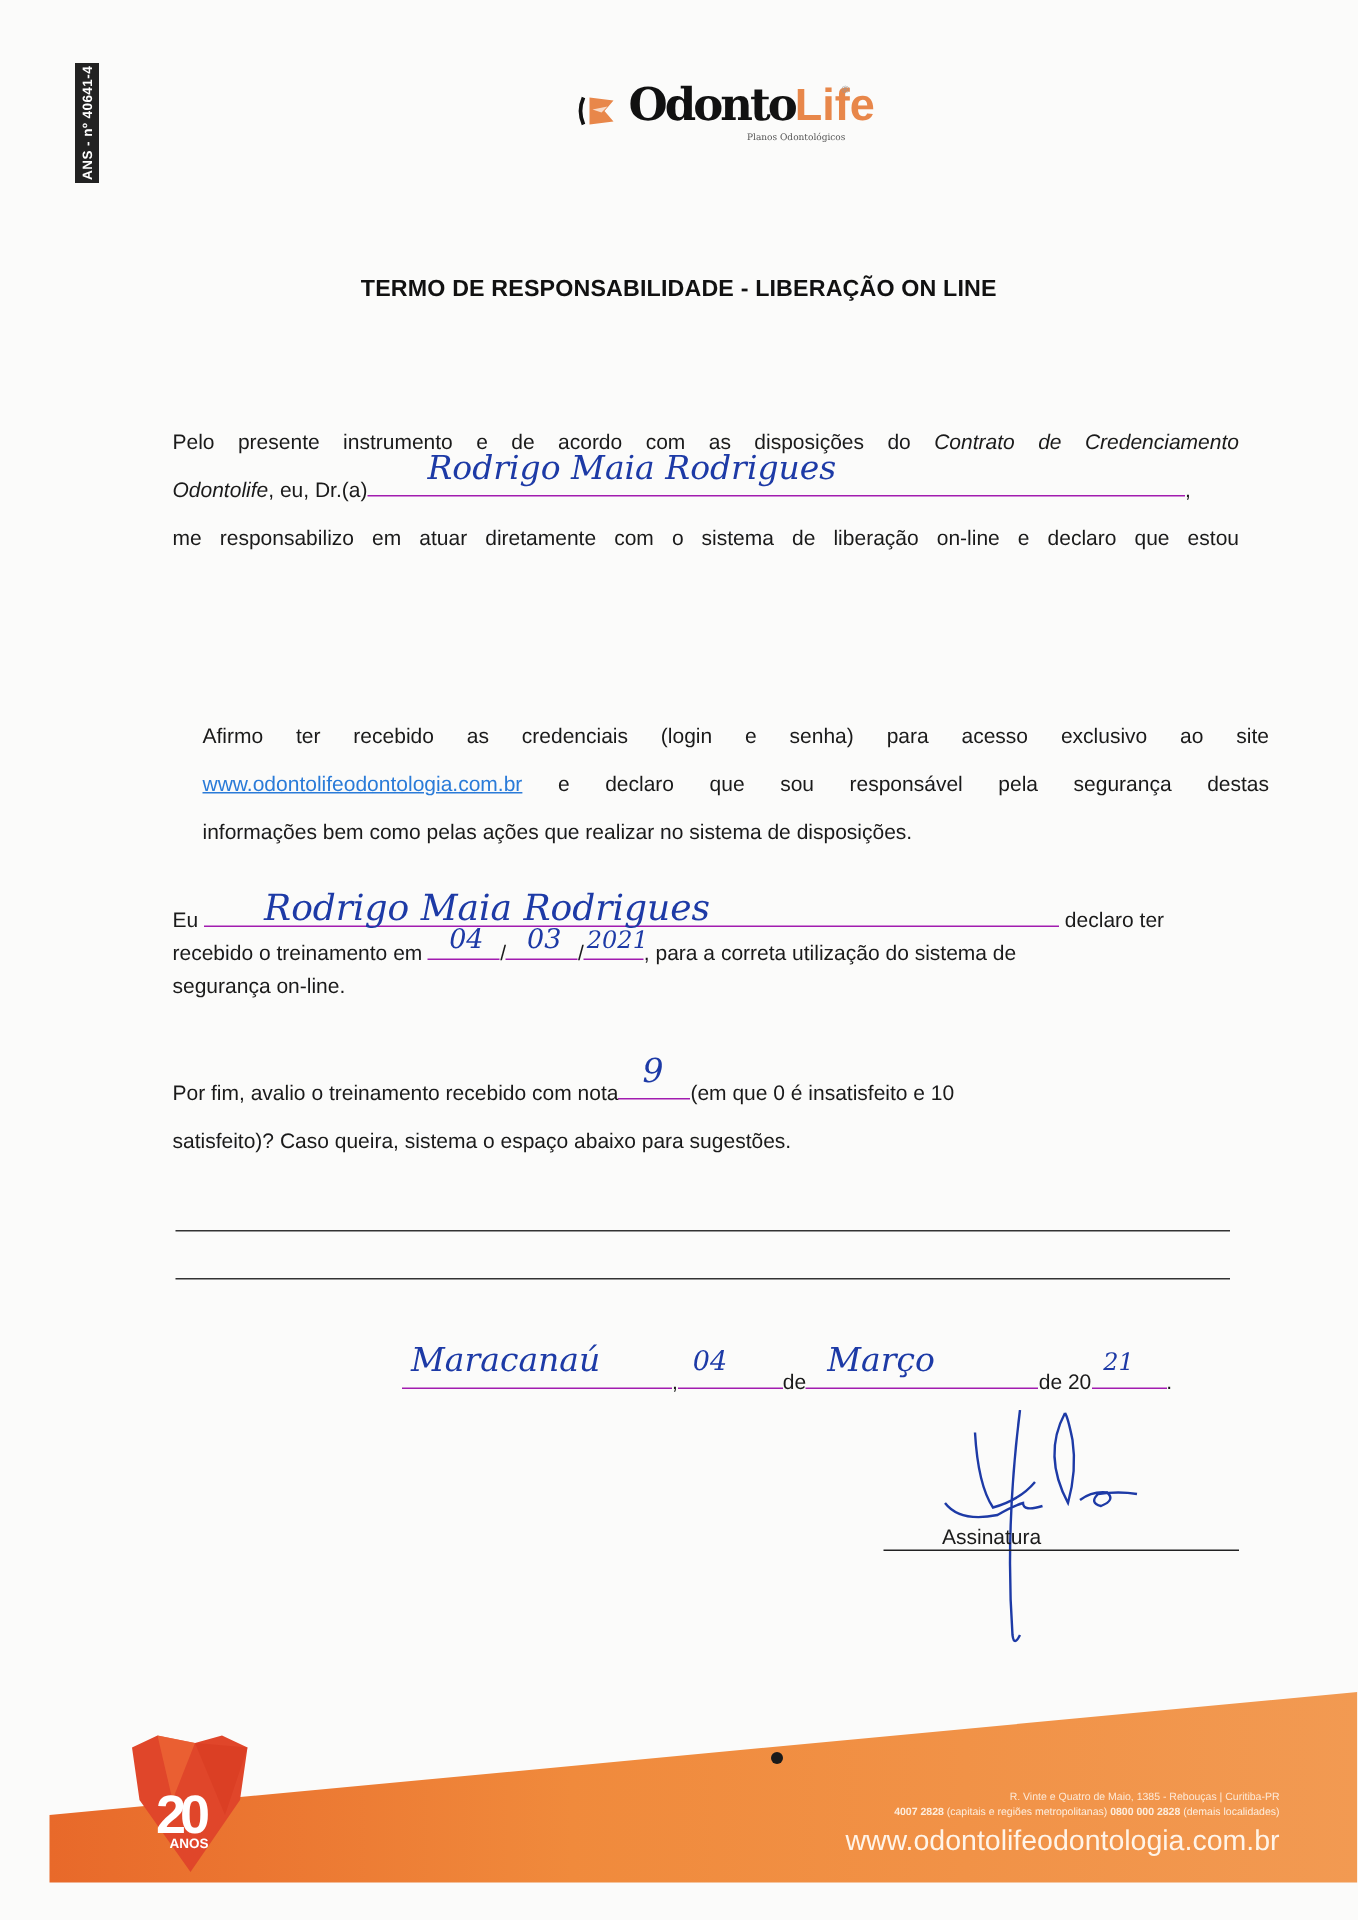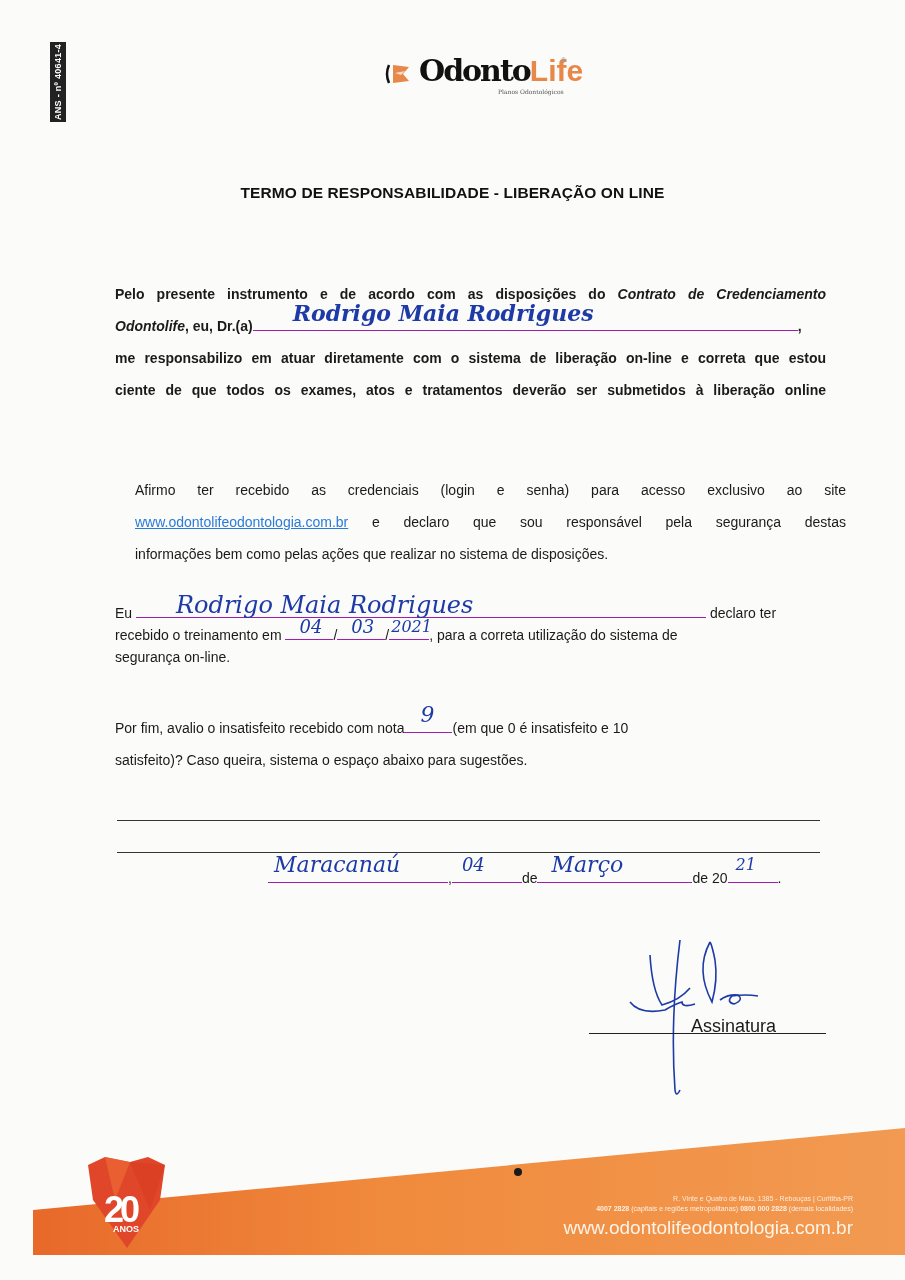--- a/index.html
+++ b/index.html
@@ -49,61 +49,60 @@
     <path d="M10 6 L26 8 L20 15 L26 22 L10 24 Z" fill="#e8874a"></path>
     <path d="M12 14 L22 12 L18 16 Z" fill="#fff" opacity=".7"></path>
   </svg>
   <div class="name"><span>Odonto</span><span class="life">Life</span></div>
   <span class="reg">®</span>
   <span class="sub">Planos Odontológicos</span>
 </div>
 
 <div class="title">TERMO DE RESPONSABILIDADE - LIBERAÇÃO ON LINE</div>
 
-<div class="para" style="top:278px;font-weight:bold;">
+<div class="para" style="top:278px;">
   <span class="line j">
     <span>Pelo presente instrumento e de acordo com as disposições do</span>
     <i>Contrato de Credenciamento</i>
   </span>
   <span class="line">
     <i>Odontolife</i><span>, eu, Dr.(a)</span><span class="blank" style="width:545px;"><span class="hw" style="left:40px; font-size:22px;">Rodrigo Maia Rodrigues</span></span><span>,</span>
   </span>
-  <span class="line j">me responsabilizo em atuar diretamente com o sistema de liberação on-line e correta que estou</span>
-  <span class="line j">ciente de que todos os exames, atos e tratamentos deverão ser submetidos à liberação online</span>
+  <span class="line j">me responsabilizo em atuar diretamente com o sistema de liberação on-line e declaro que estou</span>
 </div>
 
 <div class="para" style="top:474px;margin-left:20px;">
   <span class="line j">Afirmo ter recebido as credenciais (login e senha) para acesso exclusivo ao site</span>
   <span class="line j"><a class="link">www.odontolifeodontologia.com.br</a> <span>e declaro que sou responsável pela segurança destas</span></span>
   <span class="line">informações bem como pelas ações que realizar no sistema de disposições.</span>
 </div>
 
 <div class="para" style="top:602px; line-height:22px;">
   <span class="line"><span>Eu</span> <span class="blank" style="width:570px;"><span class="hw" style="left:40px; font-size:24px;">Rodrigo Maia Rodrigues</span></span> <span>declaro ter</span></span>
   <span class="line"><span>recebido o treinamento em</span> <span class="blank" style="width:48px;"><span class="hw" style="left:14px; font-size:18px;">04</span></span><span>/</span><span class="blank" style="width:48px;"><span class="hw" style="left:14px; font-size:18px;">03</span></span><span>/</span><span class="blank" style="width:40px;"><span class="hw" style="left:2px; font-size:16px;">2021</span></span><span>, para a correta utilização do sistema de</span></span>
   <span class="line">segurança on-line.</span>
 </div>
 
 <div class="para" style="top:712px;">
-  <span class="line"><span>Por fim, avalio o insatisfeito recebido com nota</span><span class="blank" style="width:48px;"><span class="hw" style="left:16px; font-size:22px;">9</span></span><span>(em que 0 é insatisfeito e 10</span></span>
+  <span class="line"><span>Por fim, avalio o treinamento recebido com nota</span><span class="blank" style="width:48px;"><span class="hw" style="left:16px; font-size:22px;">9</span></span><span>(em que 0 é insatisfeito e 10</span></span>
   <span class="line">satisfeito)? Caso queira, sistema o espaço abaixo para sugestões.</span>
 </div>
 
 <div class="rule" style="top:820px;"></div>
 <div class="rule" style="top:852px;"></div>
 
-<div class="para" style="top:862px; left:268px; width:560px;">
+<div class="para" style="top:905px; left:268px; width:560px;">
   <span class="line"><span class="blank" style="width:180px;"><span class="hw" style="left:6px; font-size:22px;">Maracanaú</span></span><span>,</span><span class="blank" style="width:70px;"><span class="hw" style="left:10px; font-size:18px;">04</span></span><span>de</span><span class="blank" style="width:155px;"><span class="hw" style="left:14px; font-size:22px;">Março</span></span><span>de 20</span><span class="blank" style="width:50px;"><span class="hw" style="left:8px; font-size:16px;">21</span></span><span>.</span></span>
 </div>
 
 <svg style="position:absolute; left:620px; top:940px;" width="170" height="160" viewBox="0 0 170 160">
   <path d="M30 15 Q32 50 42 65 Q60 60 70 48 M10 62 Q20 75 45 70 Q55 64 62 62 Q62 68 75 64 M60 0 Q50 80 55 150 Q56 158 60 150" stroke="#1d3aa6" stroke-width="1.6" fill="none"></path>
   <path d="M90 2 Q75 30 92 62 Q98 40 95 20 Q92 5 90 2 M100 60 Q108 54 118 55 Q124 60 114 64 Q106 62 112 56 Q126 54 138 56" stroke="#1d3aa6" stroke-width="1.6" fill="none"></path>
 </svg>
-<div style="position:absolute; left:691px; top:1016px; font-size:18px;">Assinatura</div>
+<div style="position:absolute; left:628px; top:1016px; font-size:14px;">Assinatura</div>
 <div style="position:absolute; left:589px; top:1033px; width:237px; border-top:1px solid #222;"></div>
 
 <svg class="footer-band" viewBox="0 0 905 1280">
   <defs>
     <linearGradient id="og" x1="0" y1="0" x2="1" y2="0">
       <stop offset="0" stop-color="#e8692a"></stop>
       <stop offset="0.4" stop-color="#f08a3c"></stop>
       <stop offset="1" stop-color="#f29a52"></stop>
     </linearGradient>
   </defs>

